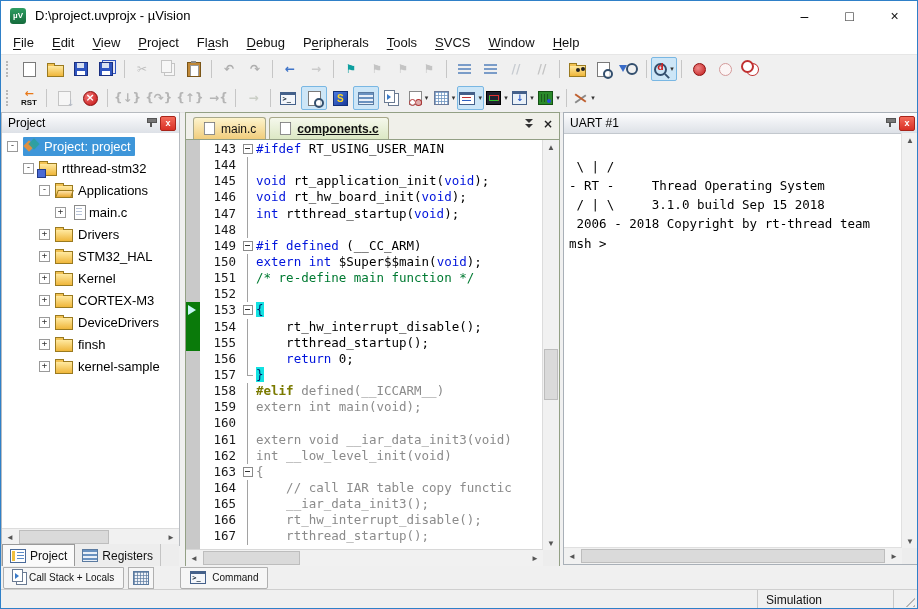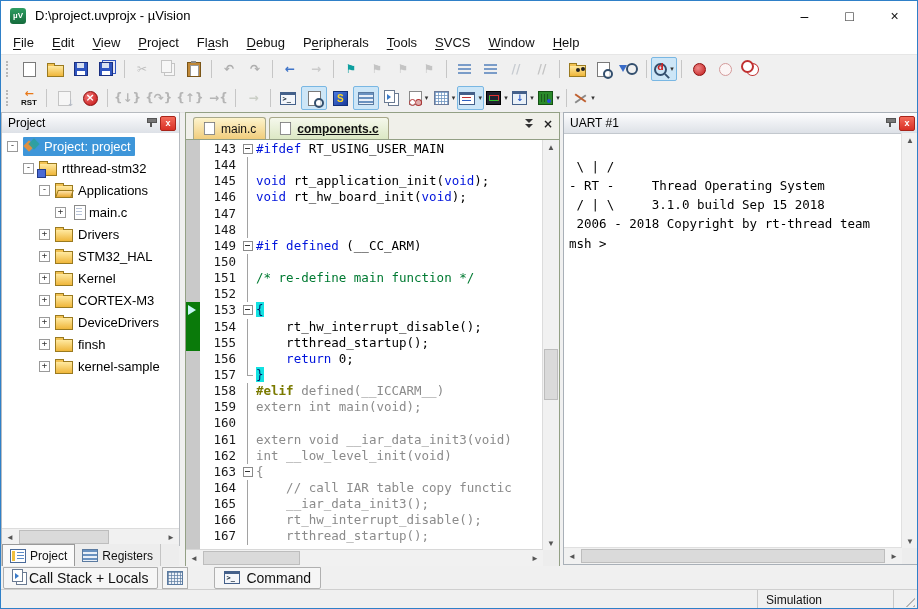--- a/index.html
+++ b/index.html
@@ -191,21 +191,21 @@
   
   #uart-panel{position:absolute;left:563px;top:112px;width:354px;height:451px;background:#fff;border:1px solid #a9b0b8;}
   #uart-text{position:absolute;left:0;top:20px;right:16px;bottom:16px;background:#fff;
        font:12.5px/19.3px "DejaVu Sans Mono",monospace;color:#000;padding:11px 0 0 5px;white-space:pre;overflow:hidden;}
   #uvscroll{position:absolute;right:0;top:20px;bottom:16px;width:16px;background:#f1f1f1;border-left:1px solid #e0e0e0;}
   #uhscroll{position:absolute;left:0;right:16px;bottom:0;height:16px;background:#f1f1f1;border-top:1px solid #e0e0e0;}
   #ucorner{position:absolute;right:0;bottom:0;width:16px;height:16px;background:#ededed;}
 
   
   #bottom-strip{position:absolute;left:1px;top:566px;width:916px;height:23px;background:#f0f0f0;display:flex;align-items:center;padding-left:2px;}
-  .dtab{height:20px;display:flex;align-items:center;padding:0 9px;border:1px solid #b0b0b0;background:#f6f6f6;font-size:14px;color:#111;border-radius:0 0 2px 2px;}
+  .dtab{height:20px;display:flex;align-items:center;padding:0 9px;border:1px solid #b0b0b0;background:#f6f6f6;font-size:10px;color:#111;border-radius:0 0 2px 2px;}
   .dtab .ic{margin-right:6px;}
   .sqbtn{width:24px;height:20px;border:1px solid #b0b0b0;background:#f6f6f6;display:flex;align-items:center;justify-content:center;margin-left:4px;}
   #cmd-tab{margin-left:26px;}
   #statusbar{position:absolute;left:1px;top:589px;width:916px;height:19px;background:#f0f0f0;border-top:1px solid #cfcfcf;font-size:12px;color:#111;}
   #sim-cell{position:absolute;left:756px;top:0;width:137px;height:100%;border-left:1px solid #c8c8c8;border-right:1px solid #c8c8c8;
        display:flex;align-items:center;padding-left:8px;box-sizing:border-box;}
   #grip{position:absolute;right:2px;bottom:2px;width:12px;height:12px;
        background:repeating-linear-gradient(135deg,#b5b5b5 0 2px,transparent 2px 5px);clip-path:polygon(100% 0,100% 100%,0 100%);}
 </style>
 </head>
@@ -520,37 +520,39 @@
         <div class="crow">
           <span class="gut"></span>
           <span class="num">146</span>
           <span class="fold fl"></span>
           <span class="src"><span class="tkk">void</span><span class="tkt"> rt_hw_board_init(</span><span class="tkk">void</span><span class="tkt">);</span></span>
         </div>
         <div class="crow">
           <span class="gut"></span>
           <span class="num">147</span>
           <span class="fold fl"></span>
+          <span class="src"><span class="tkk">int</span><span class="tkt"> rtthread_startup(</span><span class="tkk">void</span><span class="tkt">);</span></span>
         </div>
         <div class="crow">
           <span class="gut"></span>
           <span class="num">148</span>
           <span class="fold fl"></span>
           <span class="src"></span>
         </div>
         <div class="crow">
           <span class="gut"></span>
           <span class="num">149</span>
           <span class="fold fm"></span>
           <span class="src"><span class="tkd">#if</span><span class="tkt"> </span><span class="tkd">defined</span><span class="tkt"> (__CC_ARM)</span></span>
         </div>
         <div class="crow">
           <span class="gut"></span>
           <span class="num">150</span>
           <span class="fold fl"></span>
+          <span class="src"><span class="tkk">extern</span><span class="tkt"> </span><span class="tkk">int</span><span class="tkt"> $Super$$main(</span><span class="tkk">void</span><span class="tkt">);</span></span>
         </div>
         <div class="crow">
           <span class="gut"></span>
           <span class="num">151</span>
           <span class="fold fl"></span>
           <span class="src"><span class="tkc">/* re-define main function */</span></span>
         </div>
         <div class="crow">
           <span class="gut"></span>
           <span class="num">152</span>

